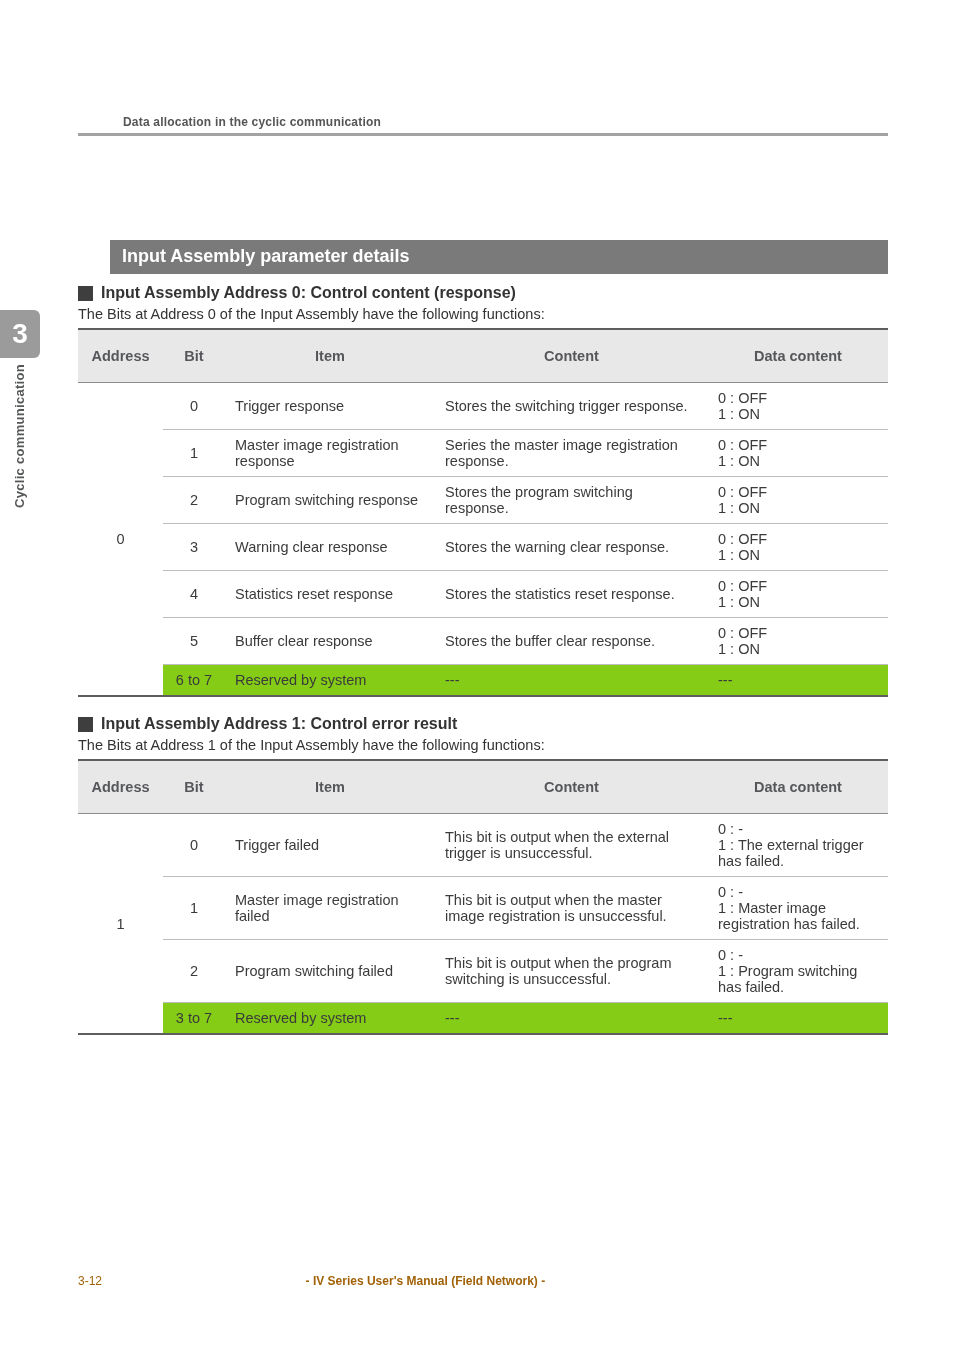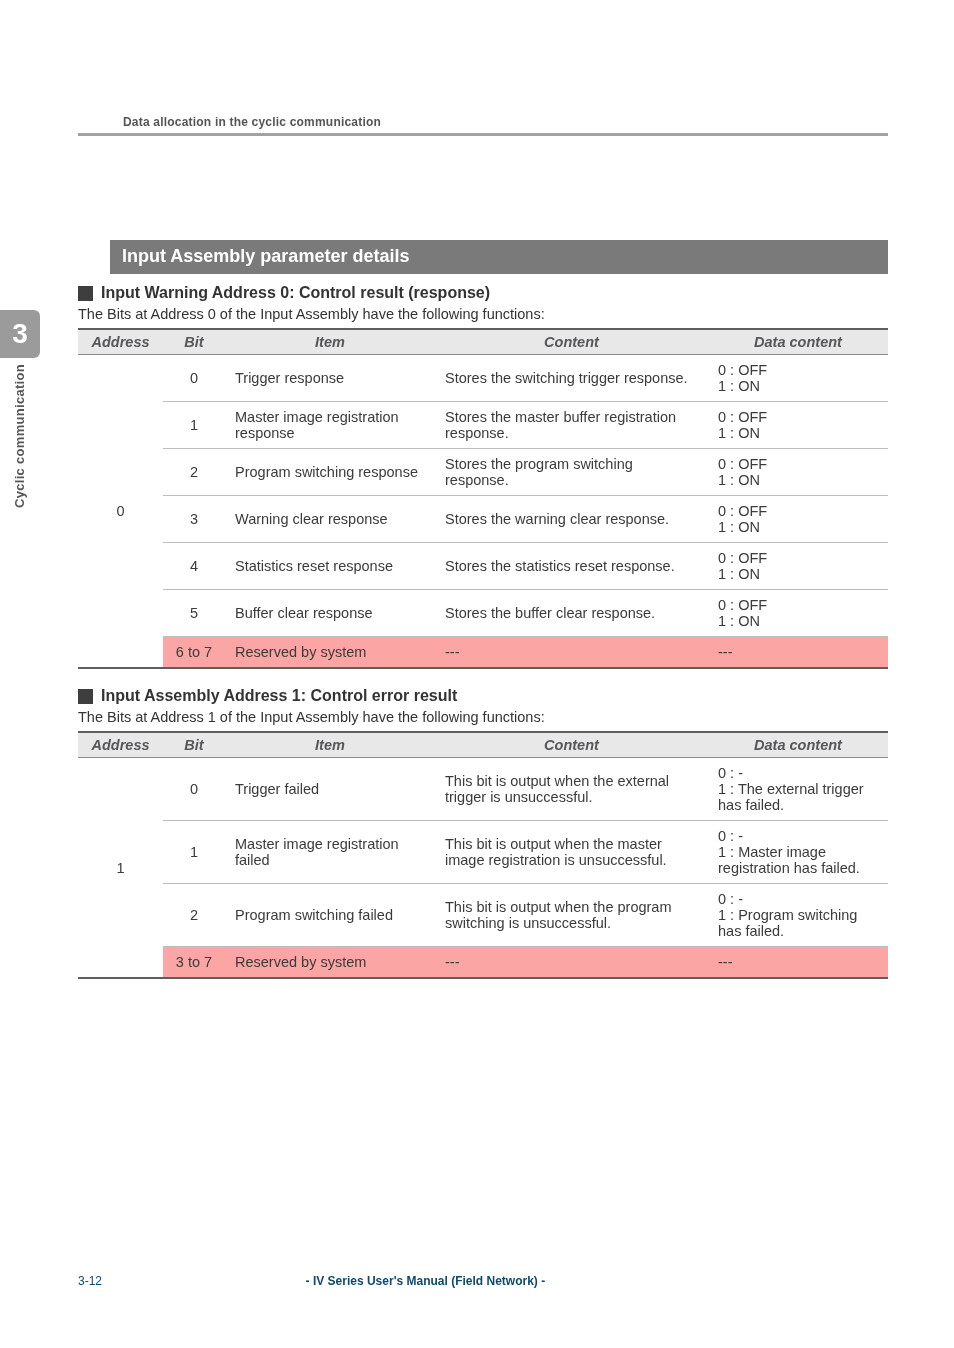--- a/index.html
+++ b/index.html
@@ -100,51 +100,50 @@
     width: 100%;
     border-collapse: collapse;
     font-size: 14.5px;
     margin-bottom: 18px;
   }
   thead th {
     background: #e8e8e8;
     color: #56575b;
     font-weight: bold;
     text-align: center;
-    padding: 4px 4px;
+    padding: 18px 4px;
     border-top: 2px solid #5e5e5e;
     border-bottom: 1px solid #8c8c8c;
-    font-style: italic;
   }
   tbody td {
     padding: 7px 10px;
     border-bottom: 1px solid #bdbdbd;
     vertical-align: middle;
     color: #3b3b3b;
   }
   tbody tr.reserved td {
-    background: #fca5a5;
+    background: #84cc16;
   }
   tbody tr:last-child td {
     border-bottom: 2px solid #5e5e5e;
   }
   col.addr { width: 85px; }
   col.bit  { width: 62px; }
   col.item { width: 210px; }
   col.cont { }
   col.data { width: 180px; }
   .addr-cell { text-align: center; border-bottom: 2px solid #5e5e5e !important; }
   .bit-cell { text-align: center; }
   .footer {
     position: absolute;
     bottom: 60px;
     left: 78px;
     width: 810px;
     font-size: 12px;
-    color: #0c4a6e;
+    color: #a16207;
   }
   .footer .pg { display:inline-block; }
   .footer .man { display:inline-block; width: 640px; text-align:center; font-weight:bold; }
 </style>
 </head>
 <body>
 
 <div class="crumb">Data allocation in the cyclic communication</div>
 <div class="rule"></div>
 
@@ -152,21 +151,21 @@
   <span class="num">3</span>
   <span class="vtext">Cyclic communication</span>
 </div>
 
 <div class="content">
 
   <div class="section-banner">Input Assembly parameter details</div>
 
   <div class="h-row">
     <div class="h-box"></div>
-    <div class="h-lbl">Input Warning Address 0: Control result (response)</div>
+    <div class="h-lbl">Input Assembly Address 0: Control content (response)</div>
   </div>
   <div class="desc">The Bits at Address 0 of the Input Assembly have the following functions:</div>
 
   <table>
     <colgroup>
         <col class="addr">
         <col class="bit">
         <col class="item">
         <col class="cont">
         <col class="data">
@@ -185,21 +184,21 @@
           <td class="addr-cell" rowspan="7">0</td>
           <td class="bit-cell">0</td>
           <td>Trigger response</td>
           <td>Stores the switching trigger response.</td>
           <td style="white-space: pre-line;">0 : OFF
 1 : ON</td>
         </tr>
         <tr>
           <td class="bit-cell">1</td>
           <td>Master image registration response</td>
-          <td>Stores the master buffer registration response.</td>
+          <td>Series the master image registration response.</td>
           <td style="white-space: pre-line;">0 : OFF
 1 : ON</td>
         </tr>
         <tr>
           <td class="bit-cell">2</td>
           <td>Program switching response</td>
           <td>Stores the program switching response.</td>
           <td style="white-space: pre-line;">0 : OFF
 1 : ON</td>
         </tr>

